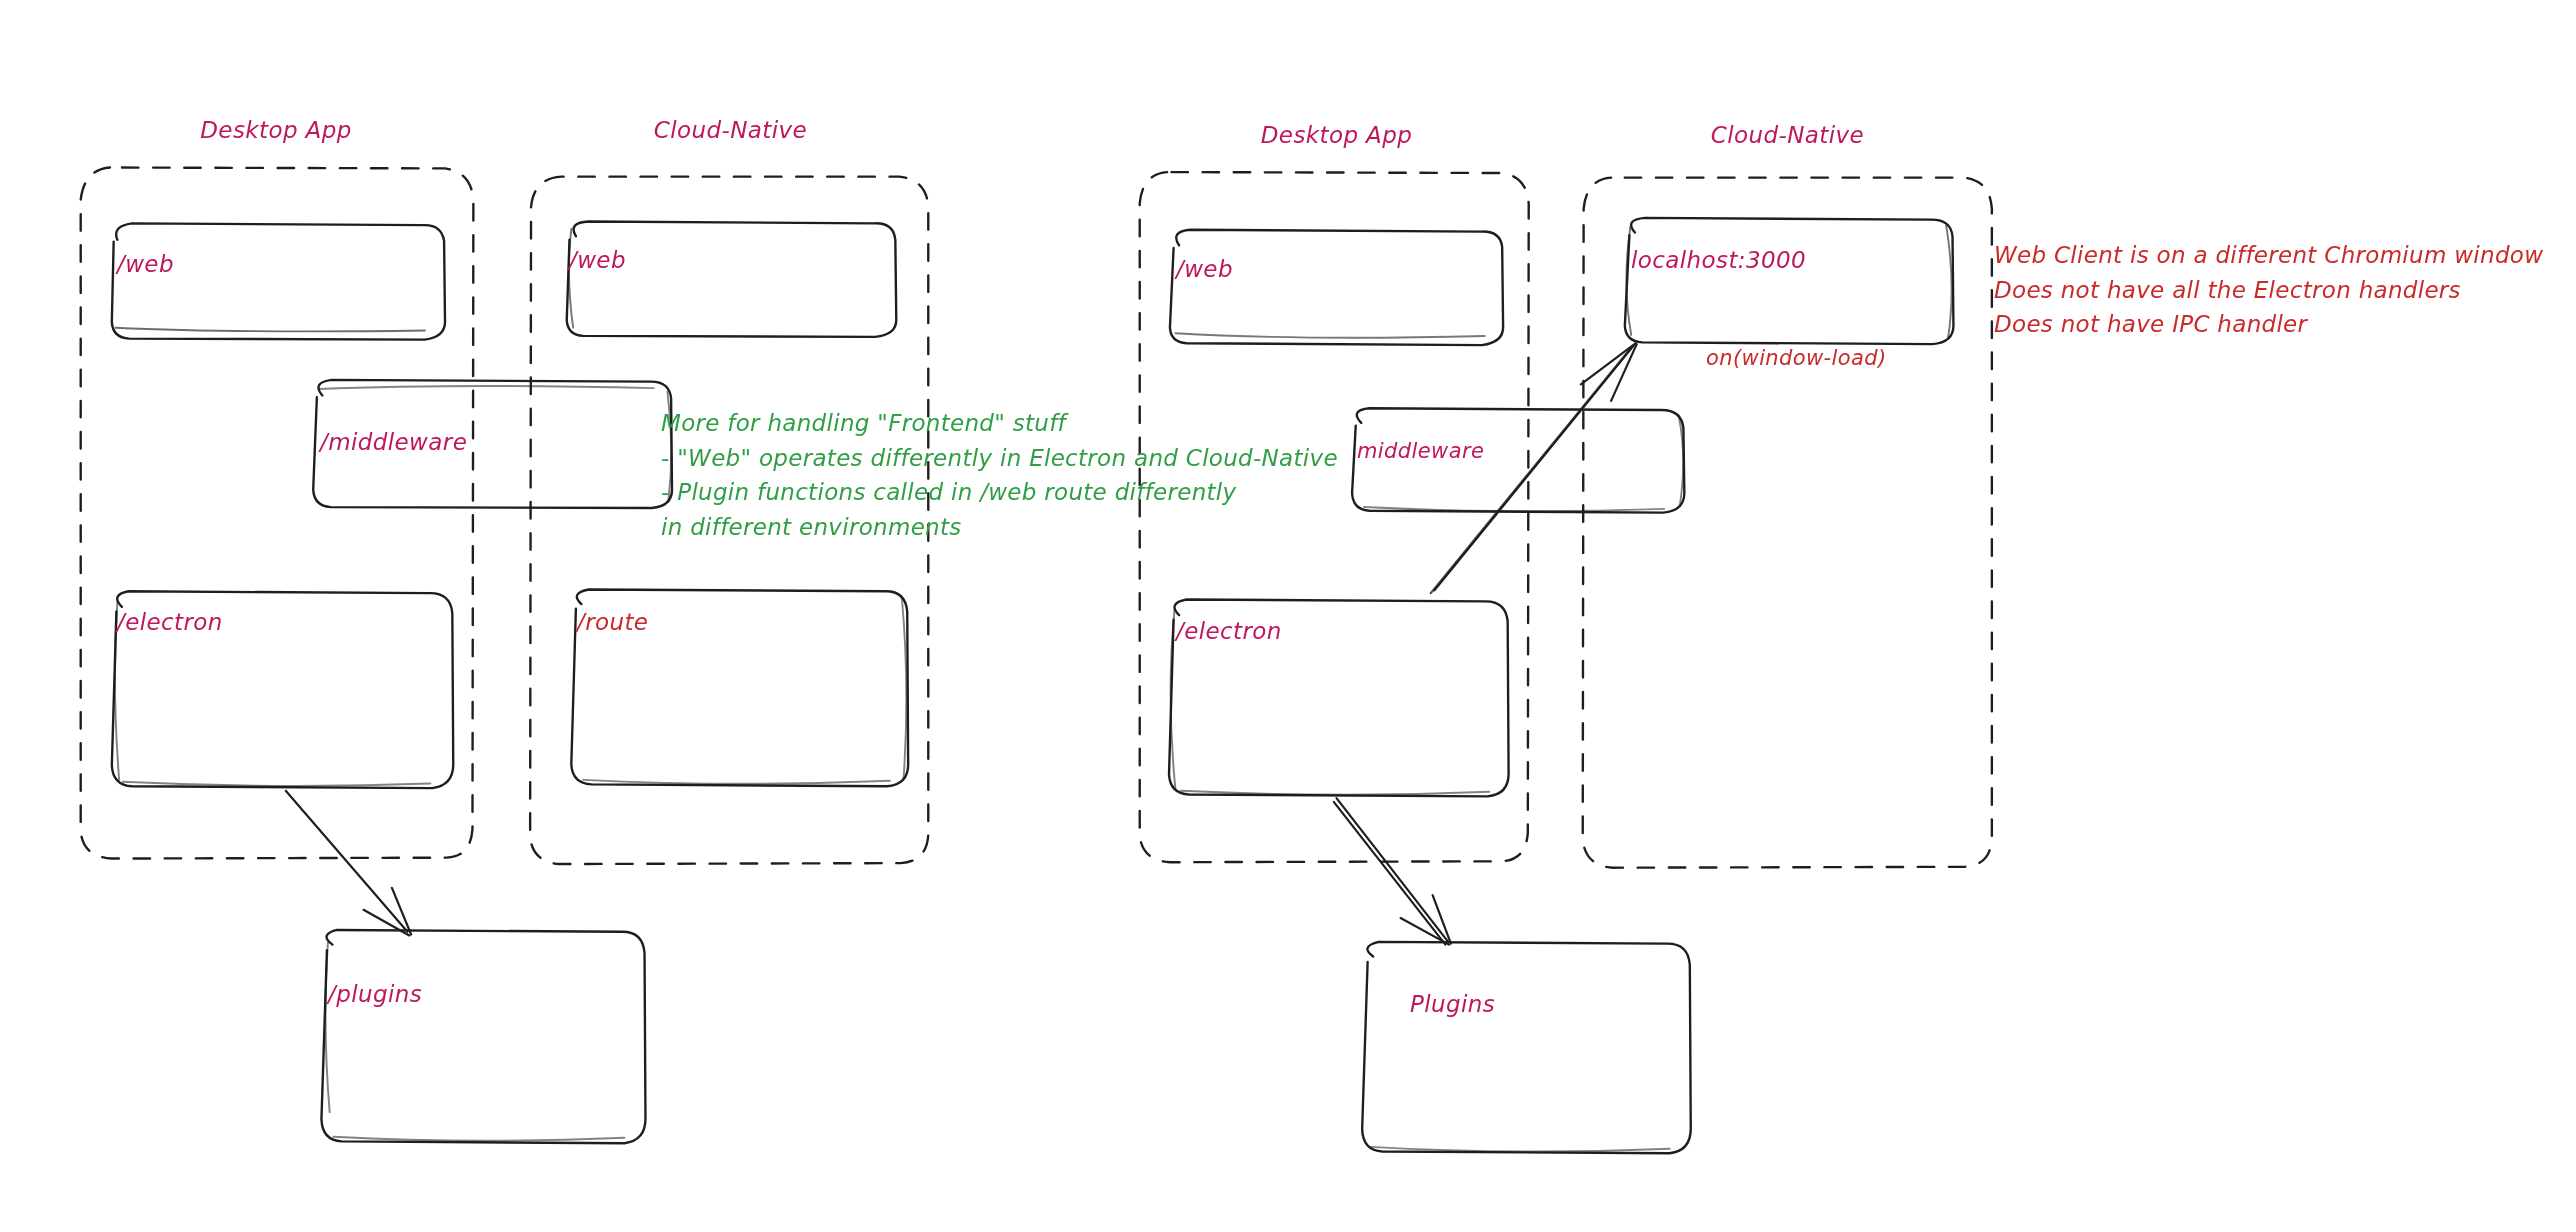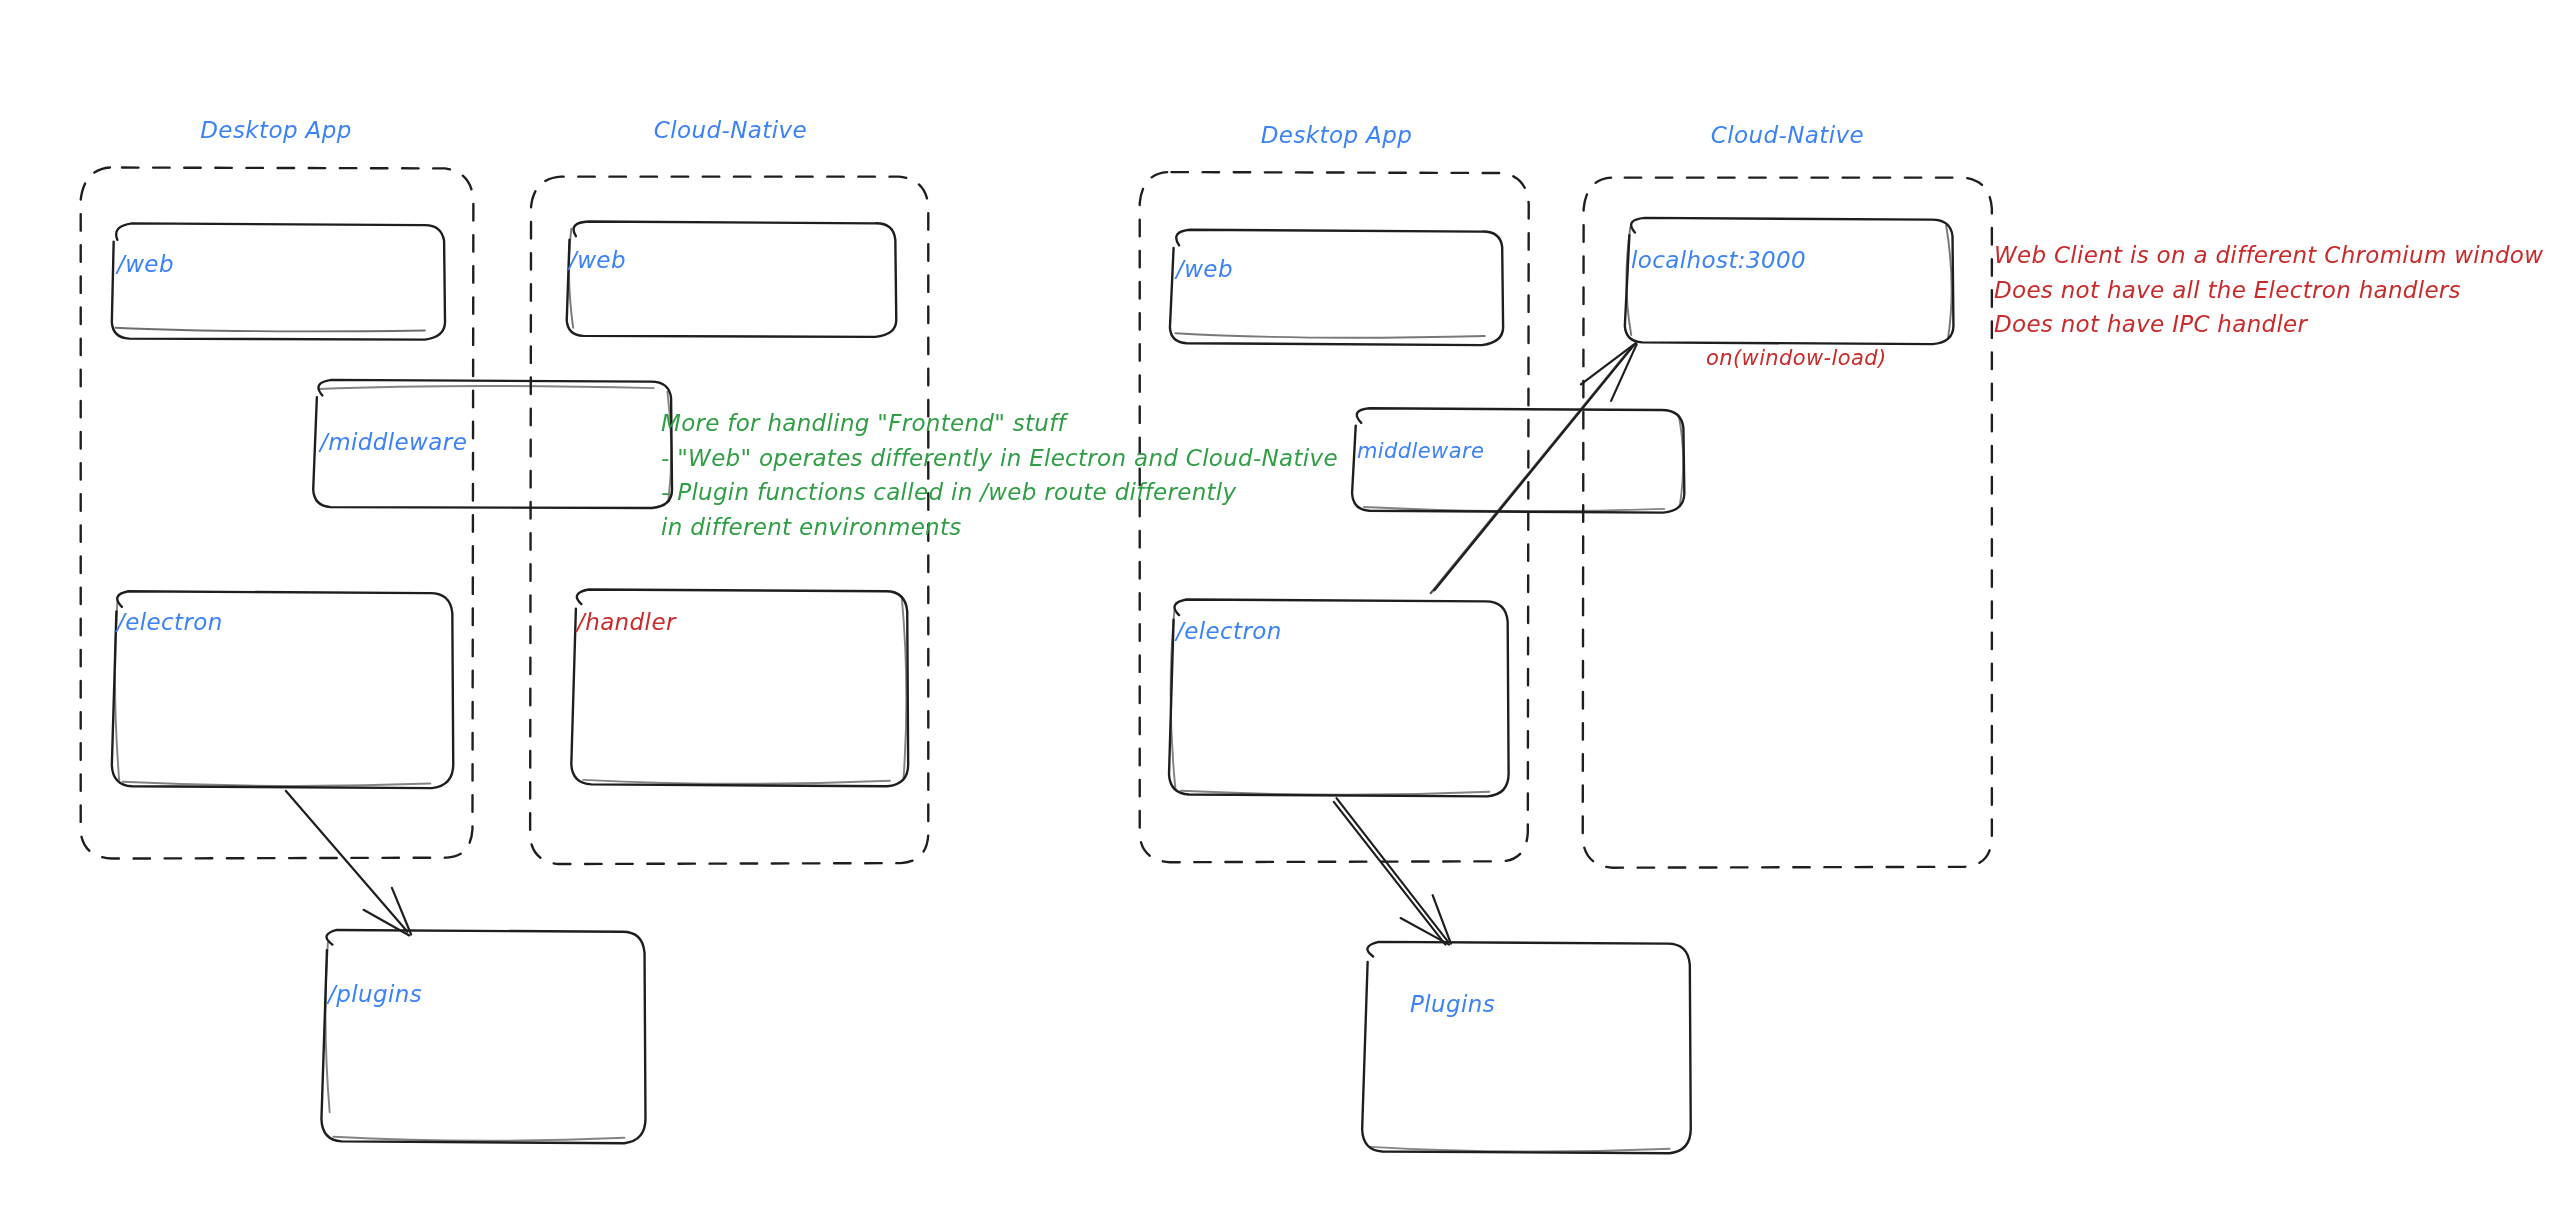--- a/index.html
+++ b/index.html
@@ -45,21 +45,21 @@
   .arrow-line {
     fill: none;
     stroke: #1e1e1e;
     stroke-width: 2.4;
     stroke-linecap: round;
     stroke-linejoin: round;
   }
   .label {
     position: absolute;
     font-family: "DejaVu Sans", sans-serif;
-    color: #3b82f6;
+    color: #be185d;
     white-space: pre;
     line-height: 1.32;
     letter-spacing: 0.4px;
     font-style: italic;
   }
   .group-title {
     font-size: 23px;
     text-align: center;
     font-style: italic;
   }
@@ -188,21 +188,21 @@
 <div class="label group-title" style="left:568px; top:115px; width:325px;">Cloud-Native</div>
 
 <div class="label box-label" style="left:117px; top:249px; width:325px;">/web</div>
 
 <div class="label box-label" style="left:569px; top:245px; width:325px;">/web</div>
 
 <div class="label box-label" style="left:320px; top:427px; width:348px;">/middleware</div>
 
 <div class="label box-label" style="left:117px; top:607px; width:325px;">/electron</div>
 
-<div class="label box-label red-text" style="left:577px; top:607px; width:325px;">/handler</div>
+<div class="label box-label red-text" style="left:577px; top:607px; width:325px;">/route</div>
 
 <div class="label box-label" style="left:328px; top:959px; width:316px;margin-top:20px;">/plugins</div>
 
 <div class="label note note-green" style="left:661px; top:406px; width:732px;">More for handling "Frontend" stuff
 - "Web" operates differently in Electron and Cloud-Native
 - Plugin functions called in /web route differently
 in different environments</div>
 
 <div class="label group-title" style="left:1174px; top:120px; width:325px;">Desktop App</div>
 

